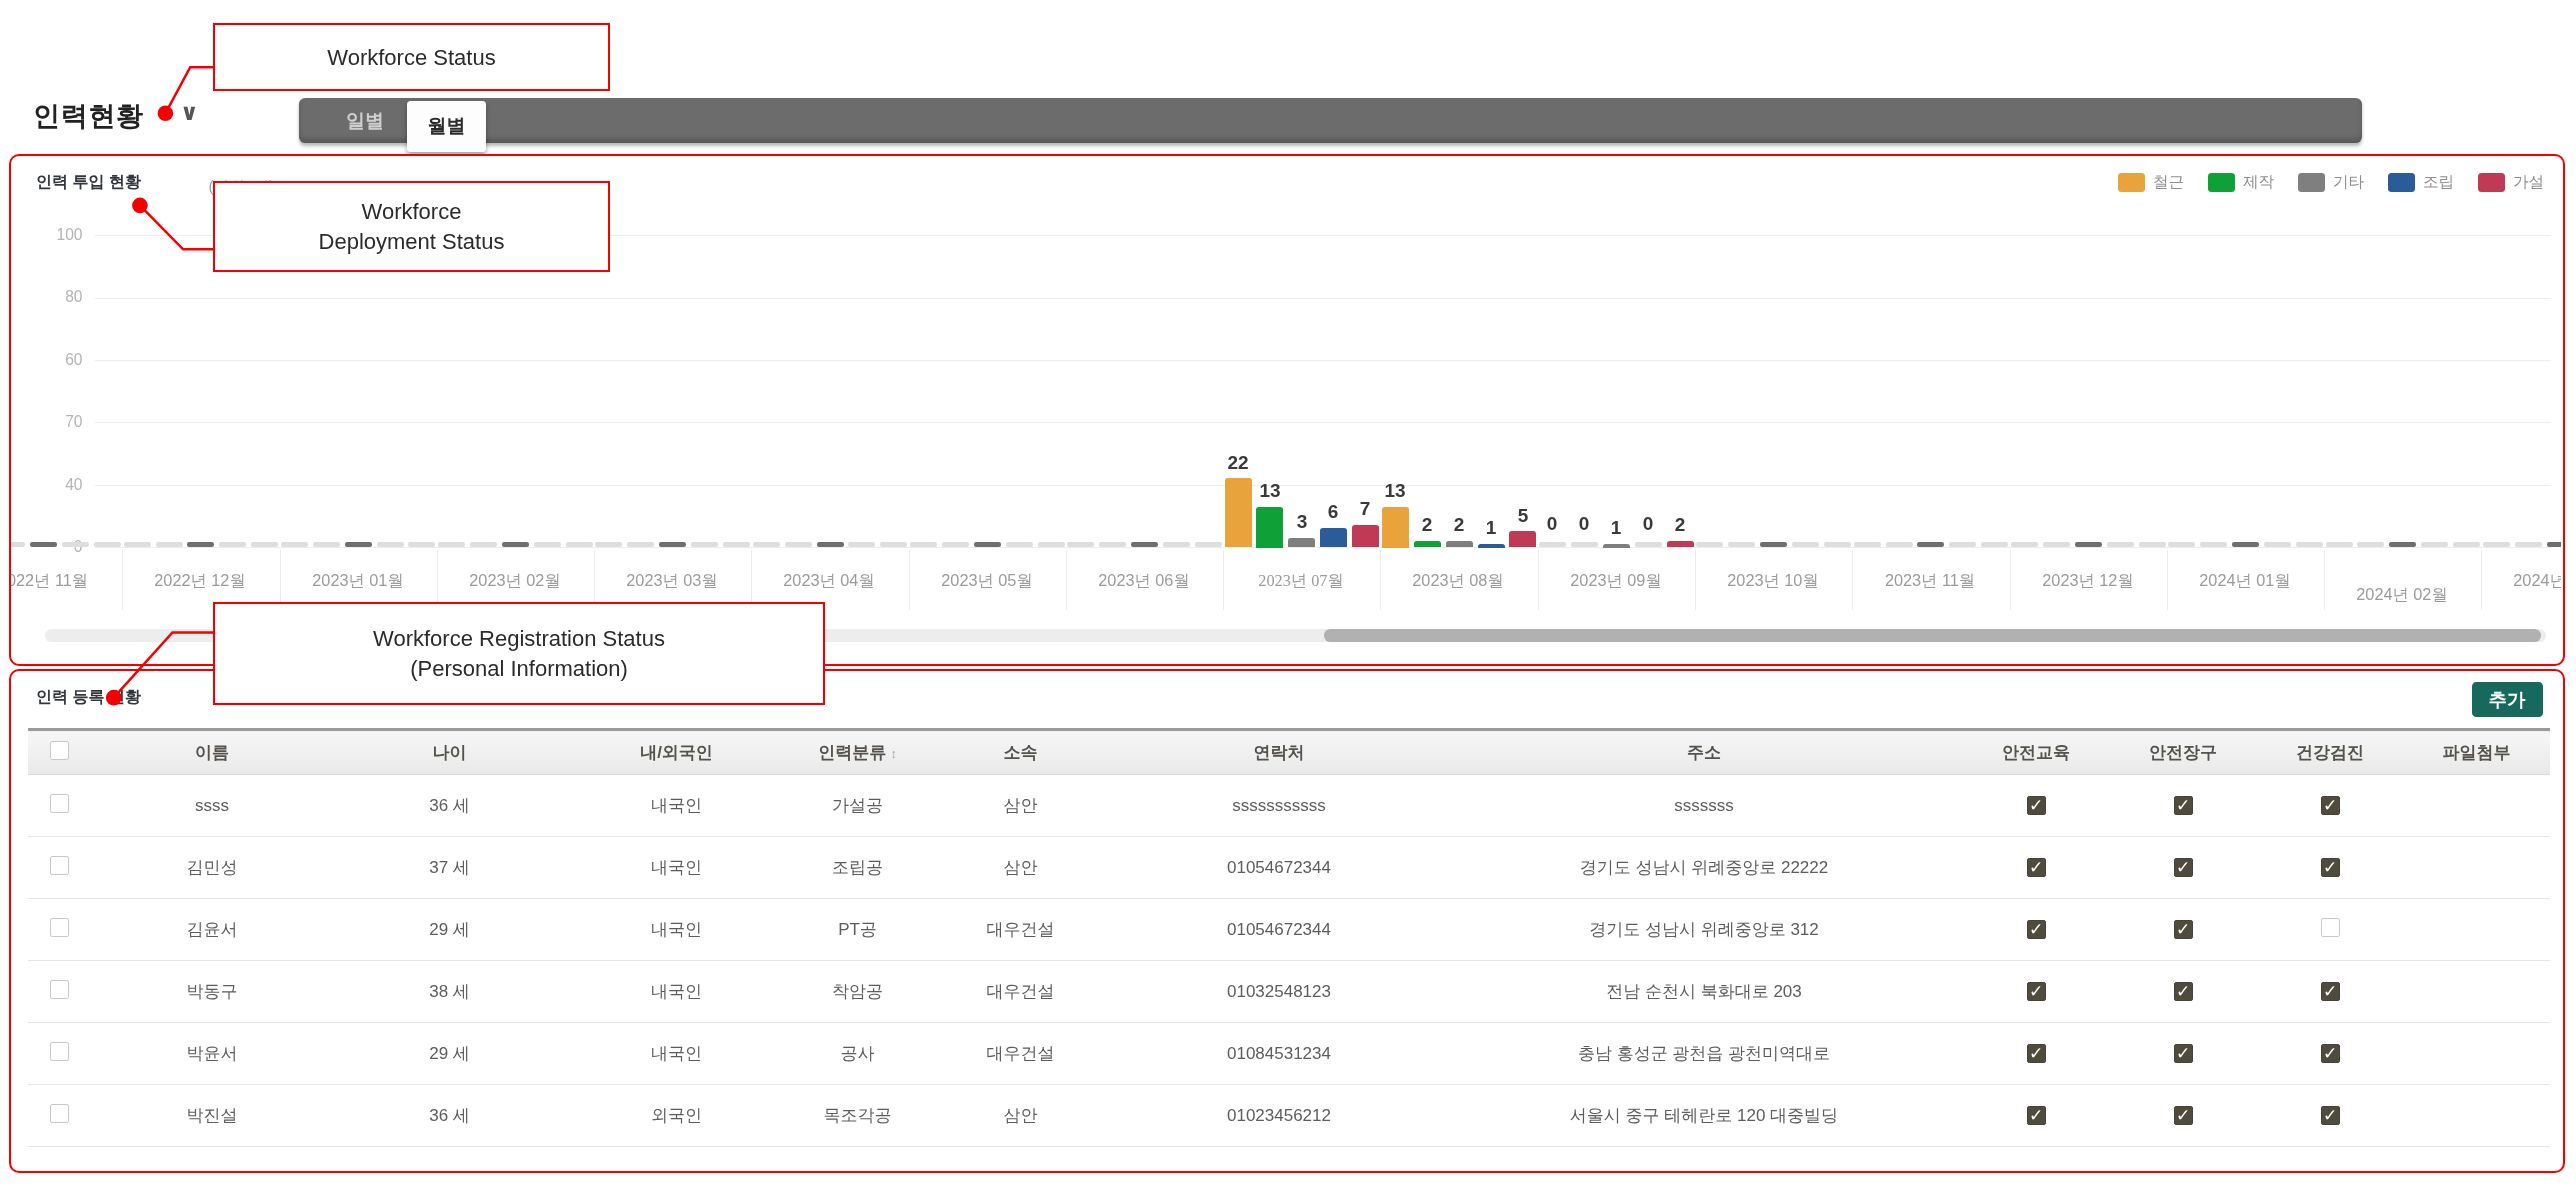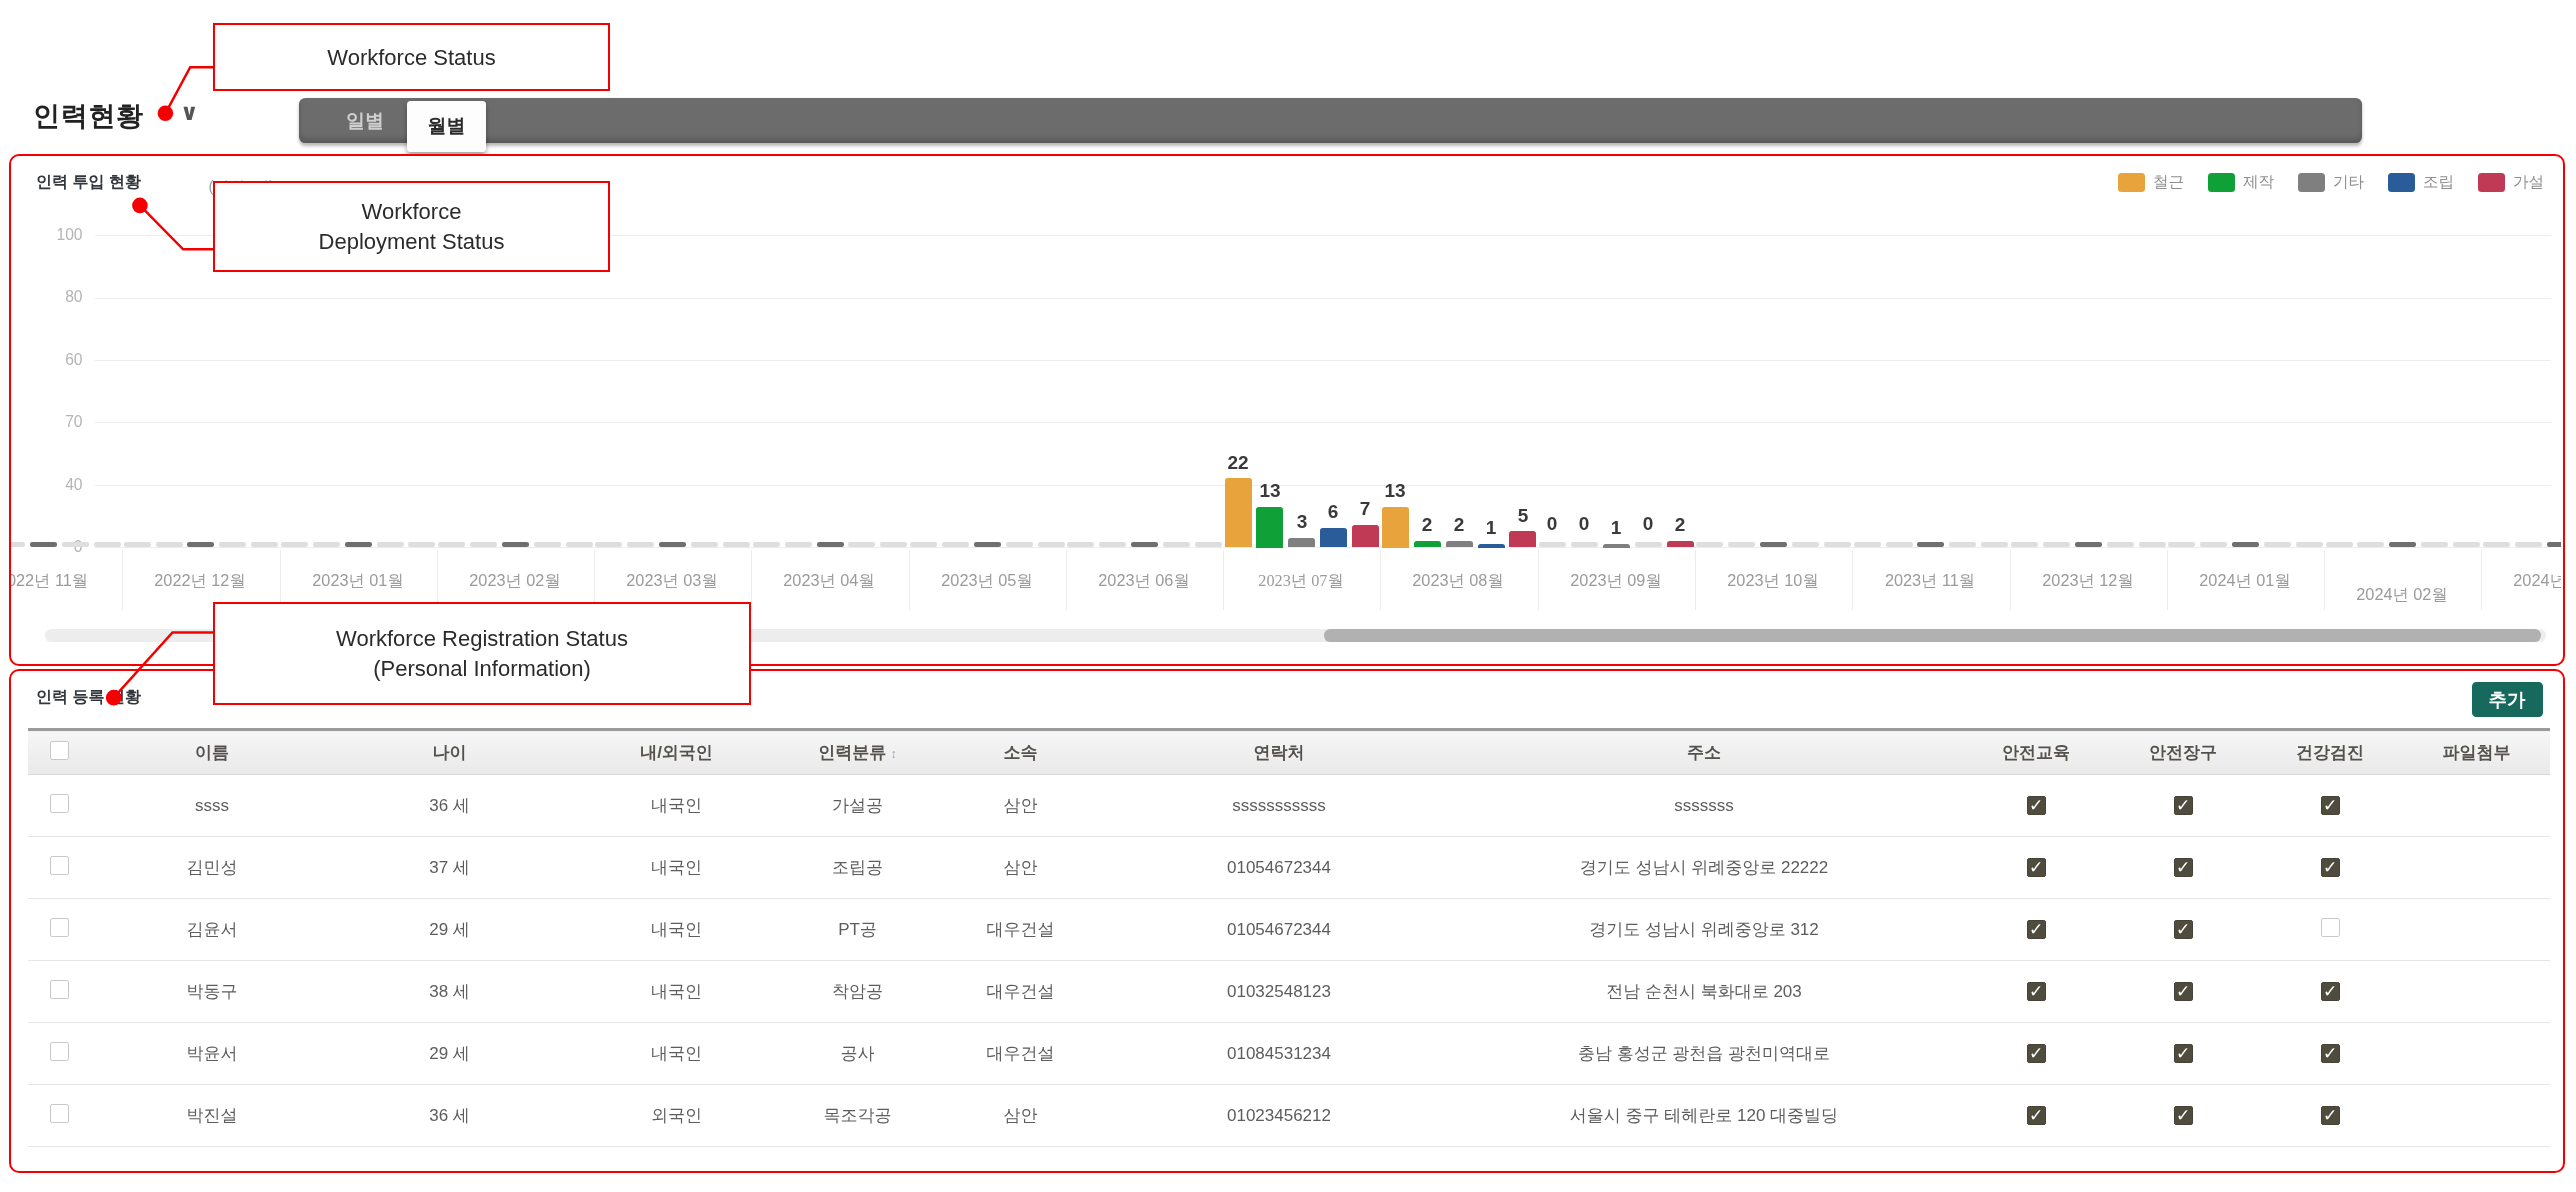--- a/index.html
+++ b/index.html
@@ -368,21 +368,21 @@
     </table>
   </div>
 
   <div class="callout" style="left:213px;top:181px;width:397px;height:91px;">
     <div>Workforce</div>
     <div>Deployment Status</div>
   </div>
   <div class="callout" style="left:213px;top:23.4px;width:397px;height:68px;">
     <div>Workforce Status</div>
   </div>
-  <div class="callout" style="left:213px;top:602px;width:538px;height:103px;">
+  <div class="callout" style="left:213px;top:602px;width:612px;height:103px;">
     <div>Workforce Registration Status</div>
     <div>(Personal Information)</div>
   </div>
 
   <svg id="leader-svg" viewBox="0 0 3636 1683" width="2576" height="1192">
     <polyline points="233,160 268,95 302,95" fill="none" stroke="#f50000" stroke-width="3.5"></polyline>
     <polyline points="197,290 258,352 302,352" fill="none" stroke="#f50000" stroke-width="3.5"></polyline>
     <polyline points="160,985 243,893 302,893" fill="none" stroke="#f50000" stroke-width="3.5"></polyline>
     <circle cx="233" cy="160" r="11" fill="#f50000"></circle>
     <circle cx="197" cy="290" r="11" fill="#f50000"></circle>

